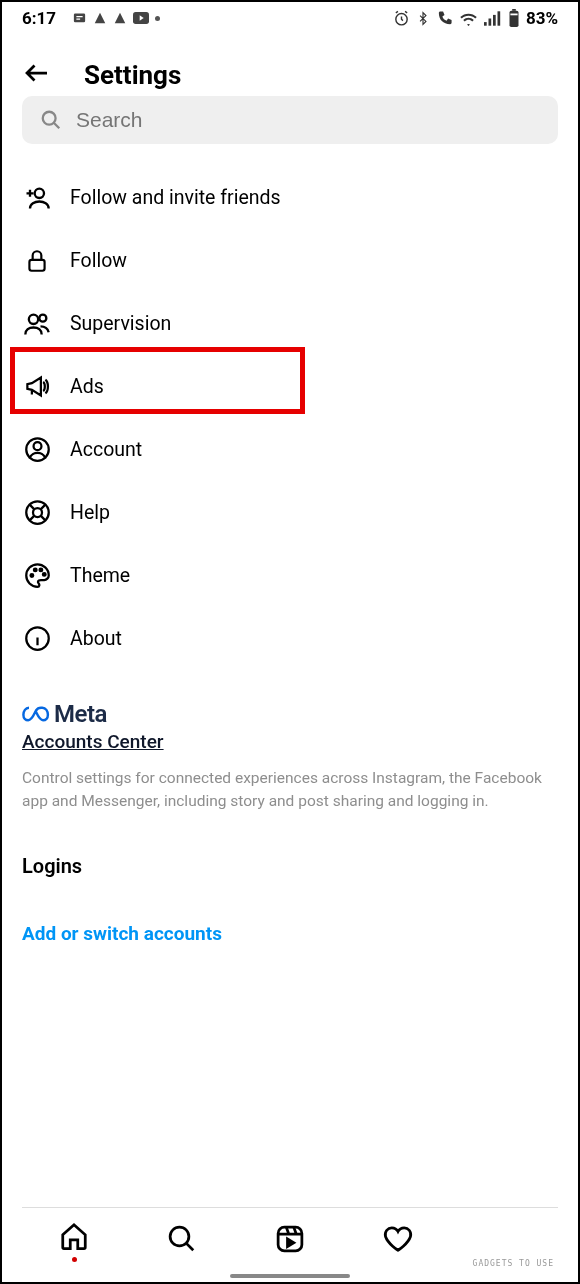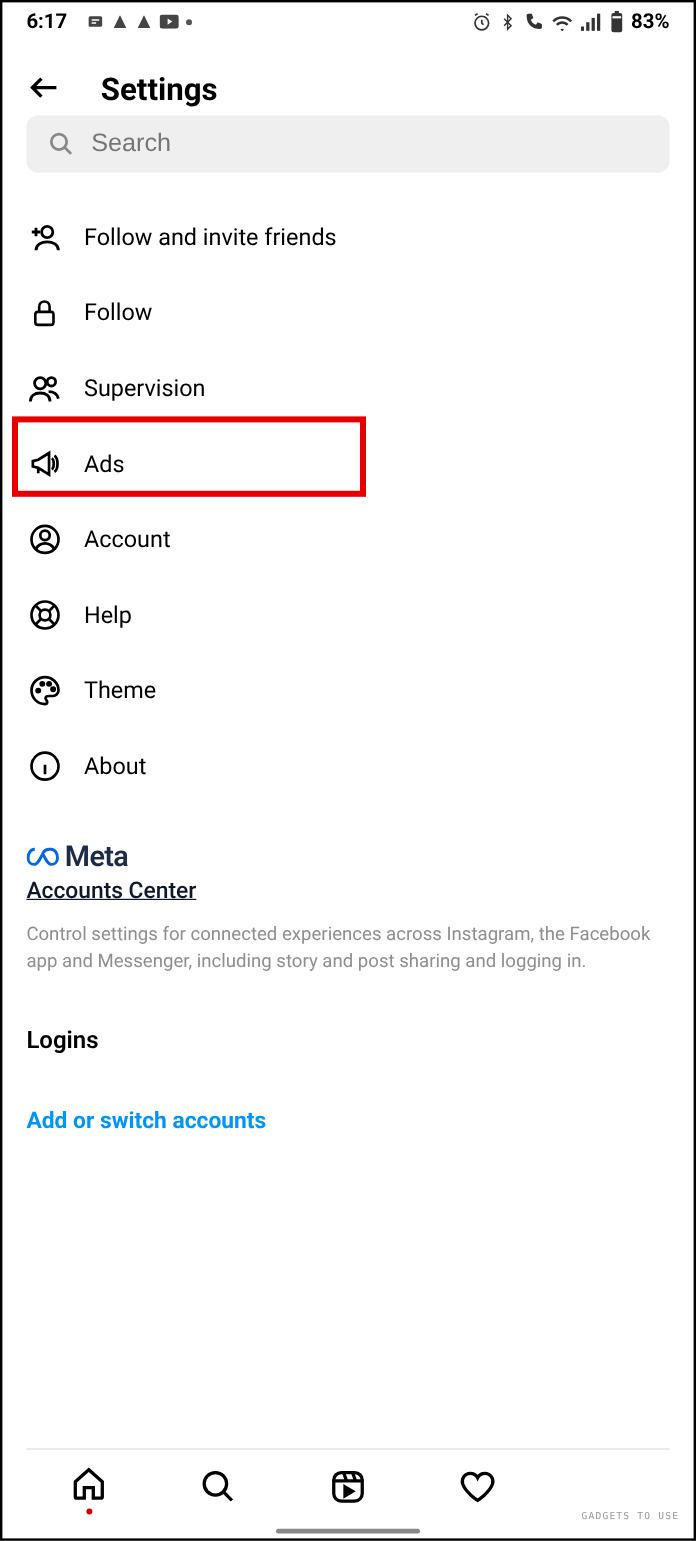--- a/index.html
+++ b/index.html
@@ -110,21 +110,21 @@
     display:flex;
     justify-content:space-around;
     align-items:center;
     height: 66px;
     padding: 0 18px;
   }
   .nav .home-dot { width:5px; height:5px; background:#d10000; border-radius:50%; margin:2px auto 0;}
   .watermark {
     position:absolute;
     bottom:14px;
-    right:12px;
+    right:24px;
     font-size:8px;
     letter-spacing:1px;
     color:#999;
     font-family: monospace;
   }
   .handle {
     width: 120px;
     height: 4px;
     background: #888;
     border-radius: 2px;

